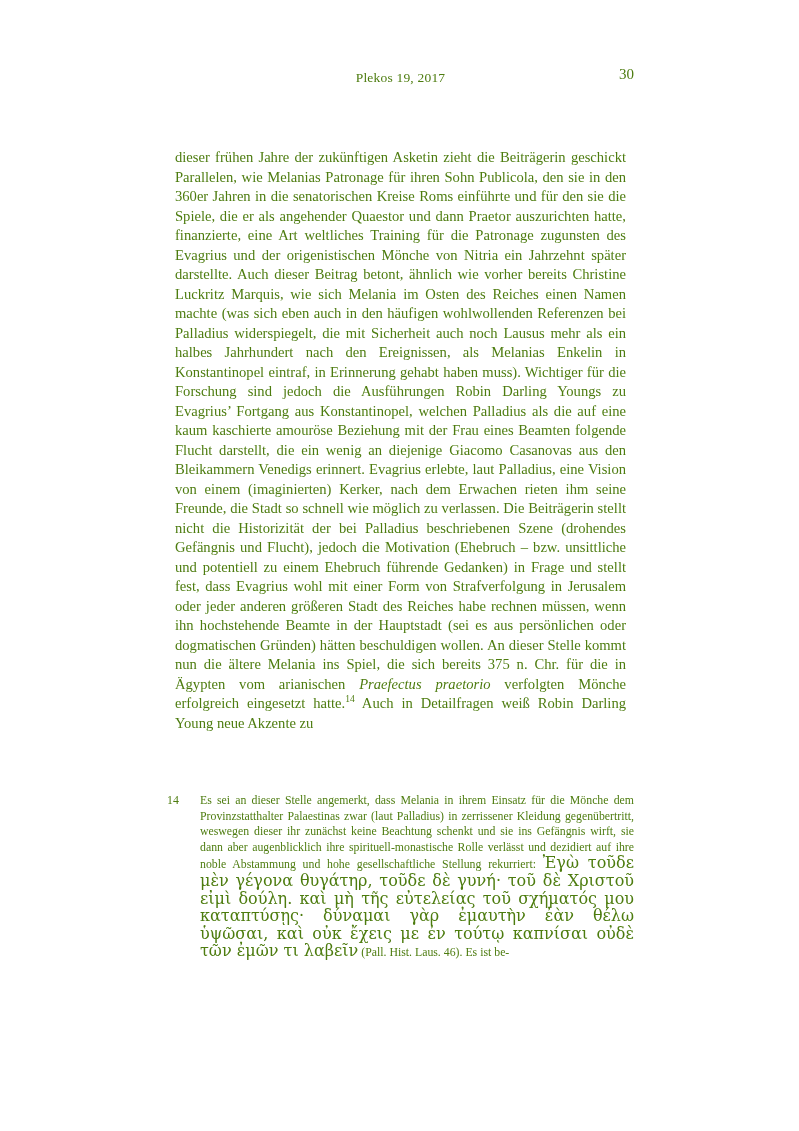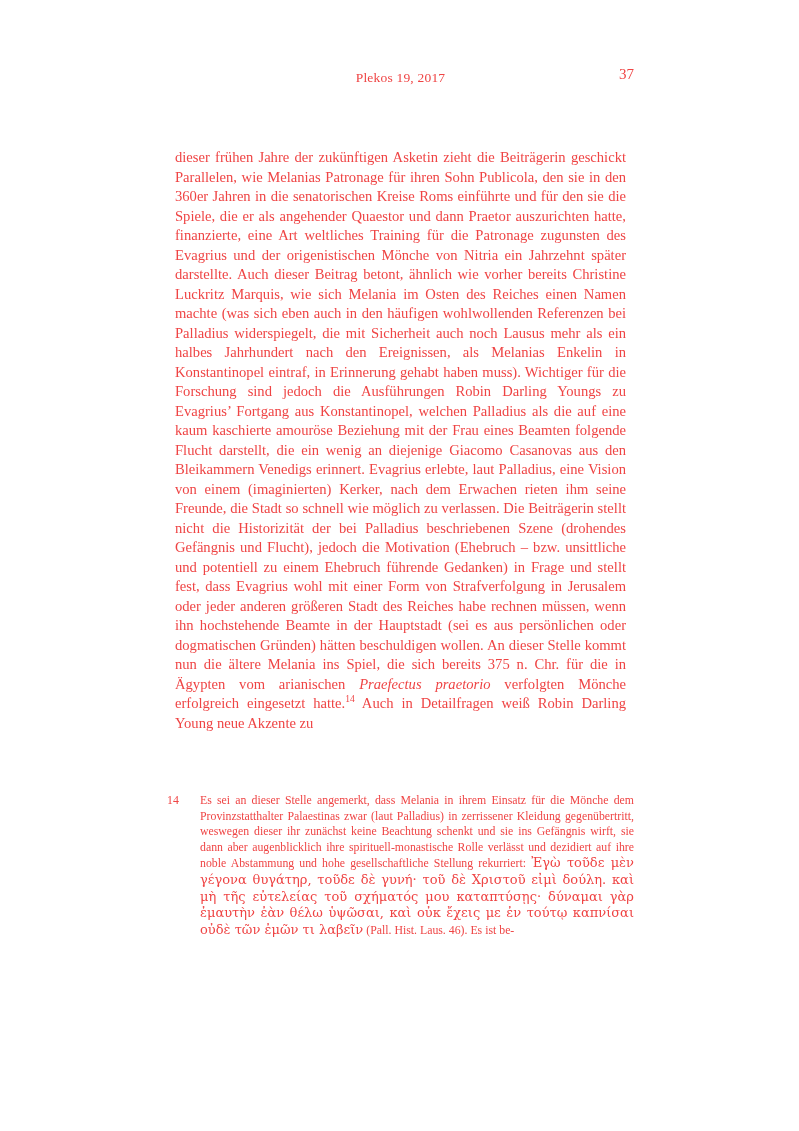--- a/index.html
+++ b/index.html
@@ -5,21 +5,21 @@
   html, body {
     margin: 0;
     padding: 0;
     background: #ffffff;
   }
   .page {
     position: relative;
     width: 799px;
     height: 1131px;
     background: #ffffff;
-    color: #ef4444;
+    color: #4d7c0f;
     font-family: "Liberation Serif", serif;
     overflow: hidden;
   }
   .running-head {
     position: absolute;
     top: 70px;
     left: 167px;
     width: 467px;
     height: 20px;
   }
@@ -71,31 +71,31 @@
     text-align: justify;
   }
   .fn-num {
     position: absolute;
     left: 0;
     top: 0;
     font-size: 11.8px;
   }
   .greek {
     font-family: "DejaVu Serif", serif;
-    font-size: 13px;
+    font-size: 16px;
   }
 </style>
 </head>
 <body>
 
 <div class="page">
 
   <header class="running-head">
     <span class="journal">Plekos 19, 2017</span>
-    <span class="pagenum">37</span>
+    <span class="pagenum">30</span>
   </header>
 
   <main class="body-text">
     <p class="para"><span>dieser frühen Jahre der zukünftigen Asketin zieht die Beiträgerin geschickt Parallelen, wie Melanias Patronage für ihren Sohn Publicola, den sie in den 360er Jahren in die senatorischen Kreise Roms einführte und für den sie die Spiele, die er als angehender Quaestor und dann Praetor auszurichten hatte, finanzierte, eine Art weltliches Training für die Patronage zugunsten des Evagrius und der origenistischen Mönche von Nitria ein Jahrzehnt später darstellte. Auch dieser Beitrag betont, ähnlich wie vorher bereits Christine Luckritz Marquis, wie sich Melania im Osten des Reiches einen Namen machte (was sich eben auch in den häufigen wohlwollenden Referenzen bei Palladius widerspiegelt, die mit Sicherheit auch noch Lausus mehr als ein halbes Jahrhundert nach den Ereignissen, als Melanias Enkelin in Konstantinopel eintraf, in Erinnerung gehabt haben muss). Wichtiger für die Forschung sind jedoch die Ausführungen Robin Darling Youngs zu Evagrius’ Fortgang aus Konstantinopel, welchen Palladius als die auf eine kaum kaschierte amouröse Beziehung mit der Frau eines Beamten folgende Flucht darstellt, die ein wenig an diejenige Giacomo Casanovas aus den Bleikammern Venedigs erinnert. Evagrius erlebte, laut Palladius, eine Vision von einem (imaginierten) Kerker, nach dem Erwachen rieten ihm seine Freunde, die Stadt so schnell wie möglich zu verlassen. Die Beiträgerin stellt nicht die Historizität der bei Palladius beschriebenen Szene (drohendes Gefängnis und Flucht), jedoch die Motivation (Ehebruch – bzw. unsittliche und potentiell zu einem Ehebruch führende Gedanken) in Frage und stellt fest, dass Evagrius wohl mit einer Form von Strafverfolgung in Jerusalem oder jeder anderen größeren Stadt des Reiches habe rechnen müssen, wenn ihn hochstehende Beamte in der Hauptstadt (sei es aus persönlichen oder dogmatischen Gründen) hätten beschuldigen wollen. An dieser Stelle kommt nun die ältere Melania ins Spiel, die sich bereits 375 n. Chr. für die in Ägypten vom arianischen </span><em>Praefectus praetorio</em><span> verfolgten Mönche erfolgreich eingesetzt hatte.</span><sup class="fn-ref">14</sup><span> Auch in Detailfragen weiß Robin Darling Young neue Akzente zu</span></p>
   </main>
 
   <section class="footnotes">
     <div class="footnote">
       <span class="fn-num">14</span>
       <span class="fn-text"><span>Es sei an dieser Stelle angemerkt, dass Melania in ihrem Einsatz für die Mönche dem Provinzstatthalter Palaestinas zwar (laut Palladius) in zerrissener Kleidung gegenübertritt, weswegen dieser ihr zunächst keine Beachtung schenkt und sie ins Gefängnis wirft, sie dann aber augenblicklich ihre spirituell-monastische Rolle verlässt und dezidiert auf ihre noble Abstammung und hohe gesellschaftliche Stellung rekurriert: </span><span class="greek">Ἐγὼ τοῦδε μὲν γέγονα θυγάτηρ, τοῦδε δὲ γυνή· τοῦ δὲ Χριστοῦ εἰμὶ δούλη. καὶ μὴ τῆς εὐτελείας τοῦ σχήματός μου καταπτύσῃς· δύναμαι γὰρ ἐμαυτὴν ἐὰν θέλω ὑψῶσαι, καὶ οὐκ ἔχεις με ἐν τούτῳ καπνίσαι οὐδὲ τῶν ἐμῶν τι λαβεῖν</span><span> (Pall. Hist. Laus. 46). Es ist be-</span></span>

